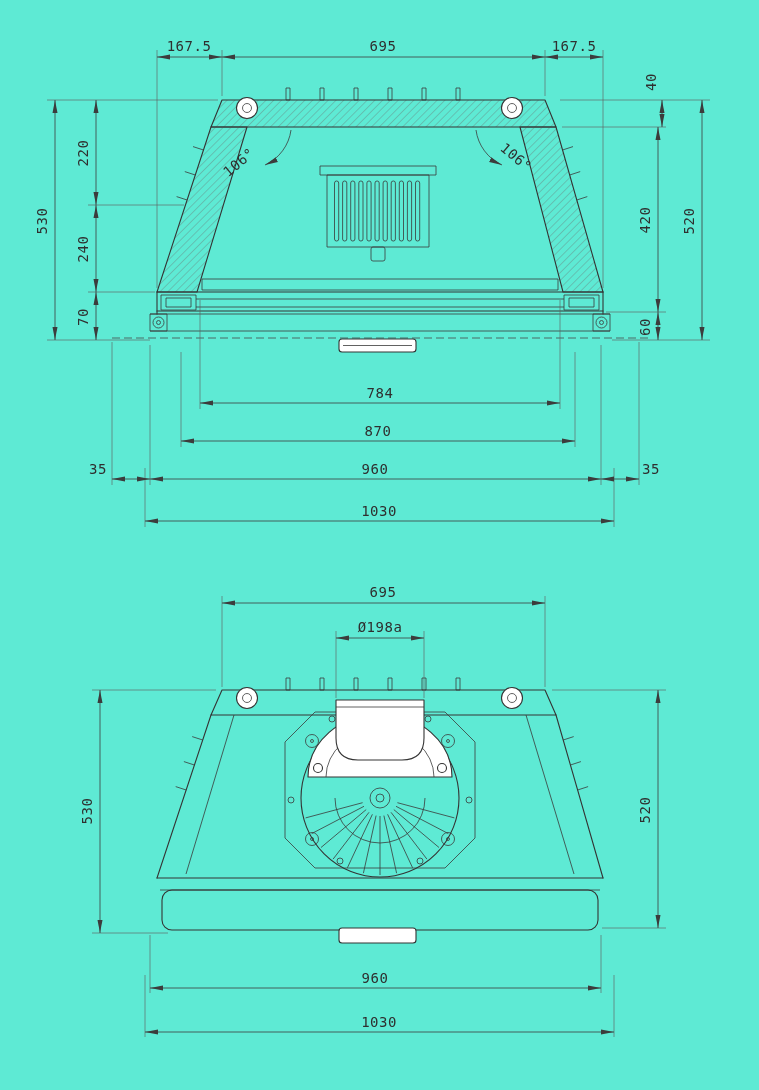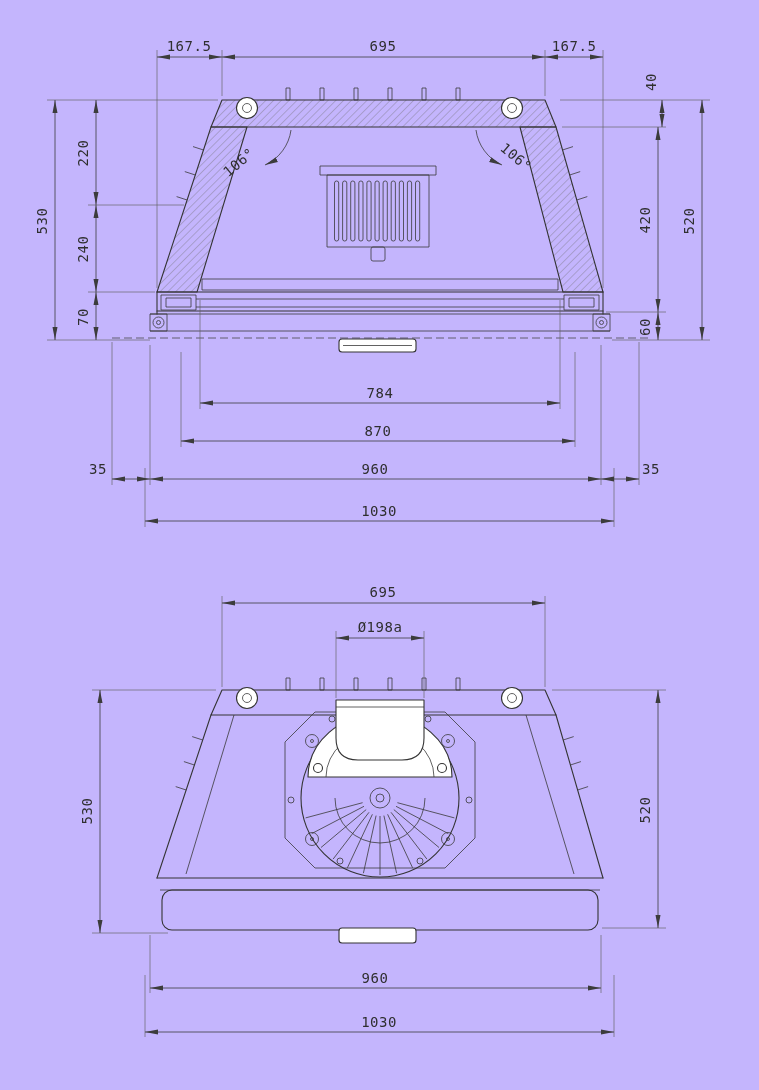--- a/index.html
+++ b/index.html
@@ -1,16 +1,16 @@
 <!DOCTYPE html>
 <html><head>
 <meta charset="utf-8">
 <style>
   html,body{margin:0;padding:0;background:#fff;}
-  .sheet{width:759px;height:1090px;background:#c4b5fd;position:relative;overflow:hidden;
+  .sheet{width:759px;height:1090px;background:#5eead4;position:relative;overflow:hidden;
          font-family:"DejaVu Sans Mono", monospace;}
   svg{display:block;}
   .outline{fill:none;stroke:#343434;stroke-width:1.1;stroke-linejoin:round;stroke-linecap:round;}
   .thin{fill:none;stroke:#3a3a3a;stroke-width:0.8;stroke-linejoin:round;}
   .whitefill{fill:#ffffff;stroke:#343434;stroke-width:1.1;stroke-linejoin:round;}
   .hatched{fill:url(#hatch);stroke:#343434;stroke-width:1.1;stroke-linejoin:round;}
   .ext{stroke:#606060;stroke-width:0.65;fill:none;}
   .dim{stroke:#3c3c3c;stroke-width:0.8;fill:none;marker-start:url(#arw);marker-end:url(#arw);}
   .arc{stroke:#3c3c3c;stroke-width:0.8;fill:none;marker-end:url(#arw);}
   .dash{stroke:#4a4a4a;stroke-width:0.8;stroke-dasharray:8 4;fill:none;}

